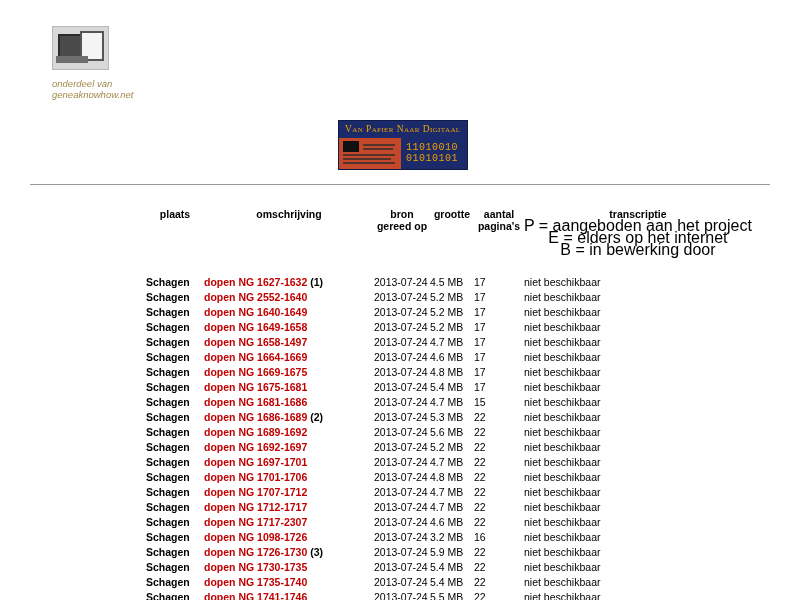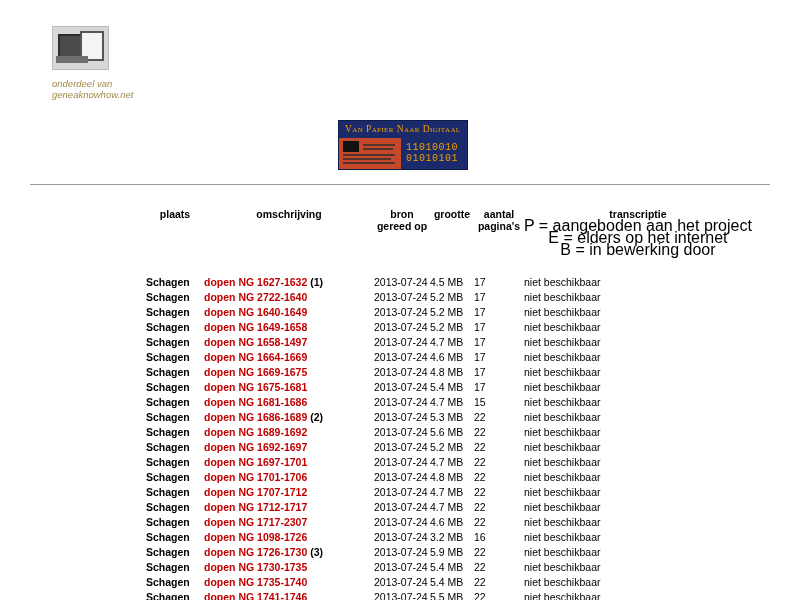--- a/index.html
+++ b/index.html
@@ -265,21 +265,21 @@
           <tr>
             <td class="cell-plaats">Schagen</td>
             <td class="cell-omschr"><span>dopen NG 1627-1632</span><span class="note"> (1)</span></td>
             <td class="cell-bron">2013-07-24</td>
             <td class="cell-groot">4.5 MB</td>
             <td class="cell-aantal">17</td>
             <td class="cell-trans">niet beschikbaar</td>
           </tr>
           <tr>
             <td class="cell-plaats">Schagen</td>
-            <td class="cell-omschr"><span>dopen NG 2722-1640</span></td>
+            <td class="cell-omschr"><span>dopen NG 2552-1640</span></td>
             <td class="cell-bron">2013-07-24</td>
             <td class="cell-groot">5.2 MB</td>
             <td class="cell-aantal">17</td>
             <td class="cell-trans">niet beschikbaar</td>
           </tr>
           <tr>
             <td class="cell-plaats">Schagen</td>
             <td class="cell-omschr"><span>dopen NG 1640-1649</span></td>
             <td class="cell-bron">2013-07-24</td>
             <td class="cell-groot">5.2 MB</td>

